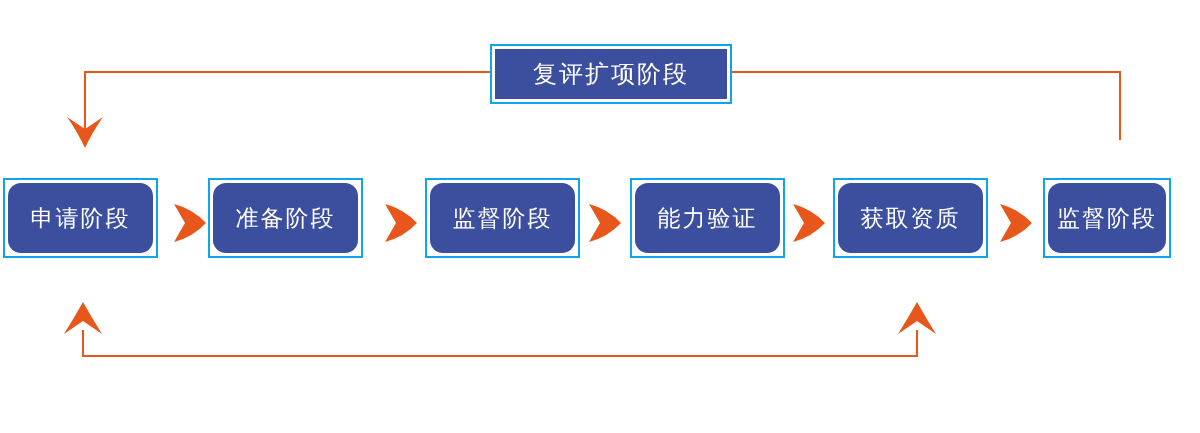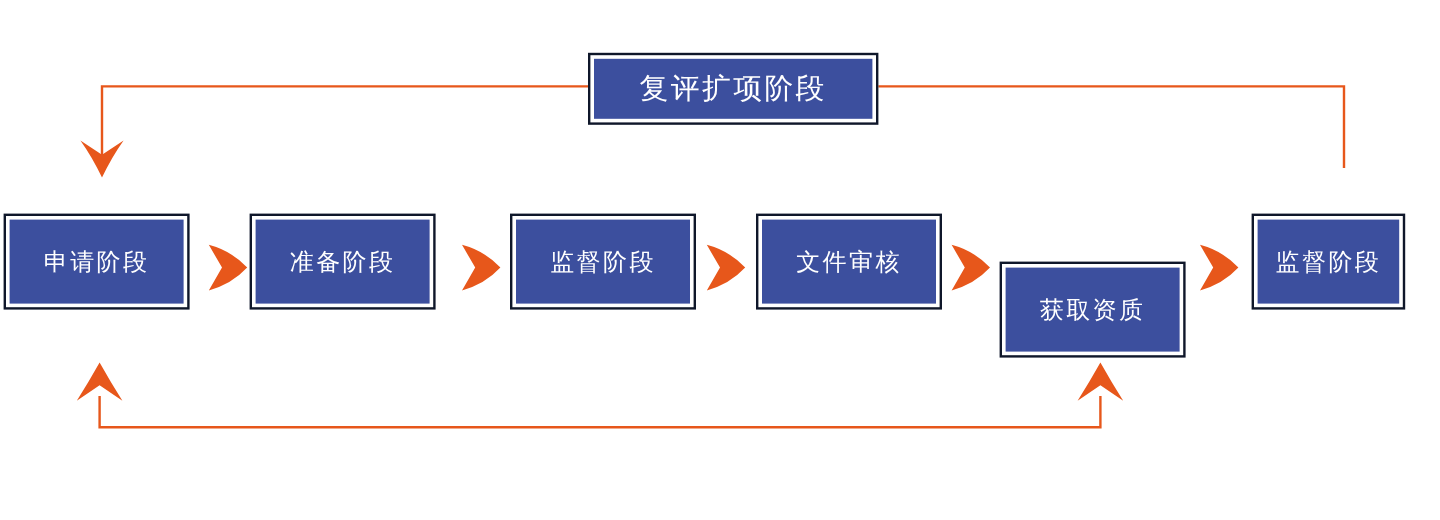--- a/index.html
+++ b/index.html
@@ -17,43 +17,43 @@
   }
   .connector-layer {
     position: absolute;
     left: 0;
     top: 0;
     z-index: 1;
   }
   .stage {
     position: absolute;
     box-sizing: border-box;
-    border: 2px solid #0f172a;
+    border: 2px solid #0ea5e9;
     background: #ffffff;
     padding: 3px;
     z-index: 2;
   }
   .stage-inner {
     width: 100%;
     height: 100%;
     background: #3c4f9e;
     display: flex;
     align-items: center;
     justify-content: center;
     color: #ffffff;
     letter-spacing: 2px;
     white-space: nowrap;
   }
   .stage.main { top: 178px; width: 155px; height: 80px; }
-  .stage.main .stage-inner { font-size: 20px; }
+  .stage.main .stage-inner { font-size: 23px; border-radius: 13px; }
   .stage.s1 { left: 3px; }
   .stage.s2 { left: 208px; }
   .stage.s3 { left: 425px; }
   .stage.s4 { left: 630px; }
-  .stage.s5 { left: 833px; margin-top: 40px; }
+  .stage.s5 { left: 833px; }
   .stage.s6 { left: 1043px; width: 128px; }
   .stage.top-loop-box {
     left: 490px; top: 44px; width: 242px; height: 60px;
   }
   .stage.bottom-loop-box {
     left: 375px; top: 327px; width: 178px; height: 60px;
   }
   .stage.top-loop-box .stage-inner,
   .stage.bottom-loop-box .stage-inner { font-size: 24px; }
 </style>
@@ -87,21 +87,21 @@
   <div class="stage main s1">
     <div class="stage-inner">申请阶段</div>
   </div>
   <div class="stage main s2">
     <div class="stage-inner">准备阶段</div>
   </div>
   <div class="stage main s3">
     <div class="stage-inner">监督阶段</div>
   </div>
   <div class="stage main s4">
-    <div class="stage-inner">文件审核</div>
+    <div class="stage-inner">能力验证</div>
   </div>
   <div class="stage main s5">
     <div class="stage-inner">获取资质</div>
   </div>
   <div class="stage main s6">
     <div class="stage-inner">监督阶段</div>
   </div>
 
   <div class="stage top-loop-box">
     <div class="stage-inner">复评扩项阶段</div>

